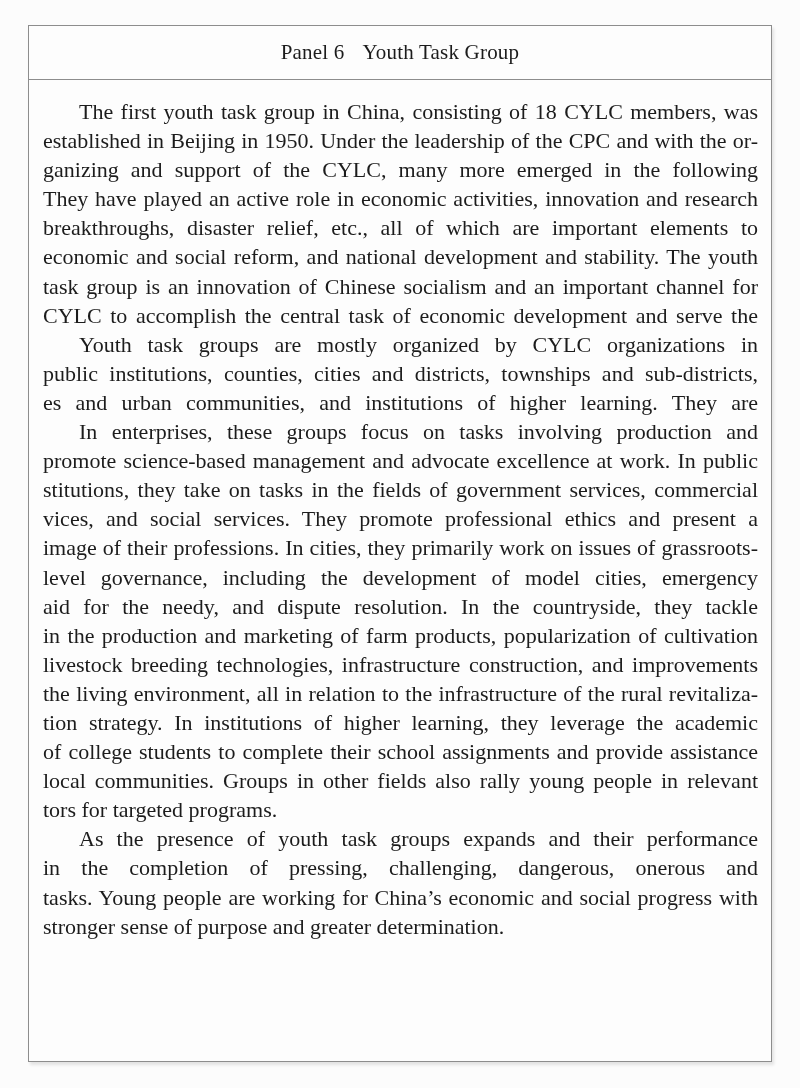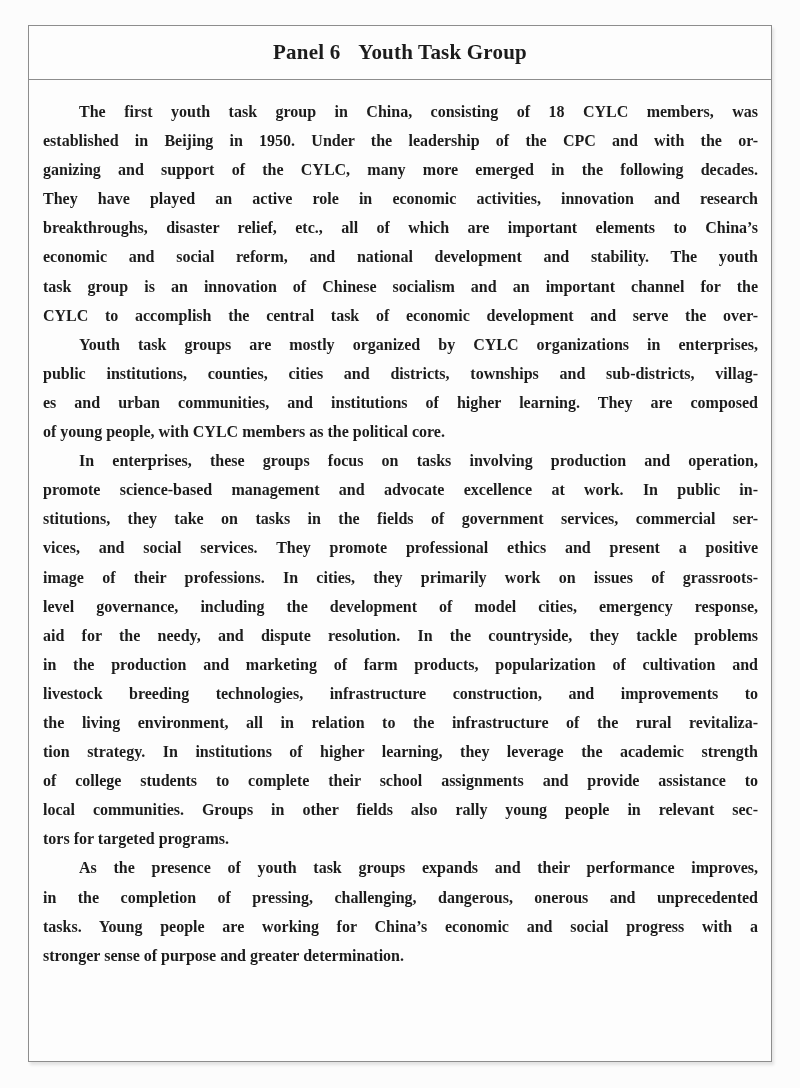--- a/index.html
+++ b/index.html
@@ -21,35 +21,34 @@
   }
   .panel-header {
     height: 54px;
     box-sizing: border-box;
     border-bottom: 1px solid #8d8d8d;
     display: flex;
     align-items: center;
     justify-content: center;
     gap: 18px;
     font-size: 21px;
-    font-weight: bold;
+    font-weight: normal;
     letter-spacing: 0.2px;
   }
   .panel-body {
     padding: 17px 13px 0 14px;
   }
   .tline {
-    font-size: 16px;
+    font-size: 22px;
     line-height: 29.1px;
     height: 29.1px;
     overflow: hidden;
     text-align: justify;
     text-align-last: justify;
     white-space: normal;
-    font-weight: bold;
   }
   .tline.first { text-indent: 36px; }
   .tline.last  { text-align-last: left; }
 </style>
 </head>
 <body>
 
 <div class="panel">
 
   <div class="panel-header">
@@ -67,21 +66,20 @@
       <div class="tline">breakthroughs, disaster relief, etc., all of which are important elements to China’s</div>
       <div class="tline">economic and social reform, and national development and stability. The youth</div>
       <div class="tline">task group is an innovation of Chinese socialism and an important channel for the</div>
       <div class="tline">CYLC to accomplish the central task of economic development and serve the over-</div>
     </div>
 
     <div class="paragraph">
       <div class="tline first">Youth task groups are mostly organized by CYLC organizations in enterprises,</div>
       <div class="tline">public institutions, counties, cities and districts, townships and sub-districts, villag-</div>
       <div class="tline">es and urban communities, and institutions of higher learning. They are composed</div>
-      <div class="tline last">of young people, with CYLC members as the political core.</div>
     </div>
 
     <div class="paragraph">
       <div class="tline first">In enterprises, these groups focus on tasks involving production and operation,</div>
       <div class="tline">promote science-based management and advocate excellence at work. In public in-</div>
       <div class="tline">stitutions, they take on tasks in the fields of government services, commercial ser-</div>
       <div class="tline">vices, and social services. They promote professional ethics and present a positive</div>
       <div class="tline">image of their professions. In cities, they primarily work on issues of grassroots-</div>
       <div class="tline">level governance, including the development of model cities, emergency response,</div>
       <div class="tline">aid for the needy, and dispute resolution. In the countryside, they tackle problems</div>

